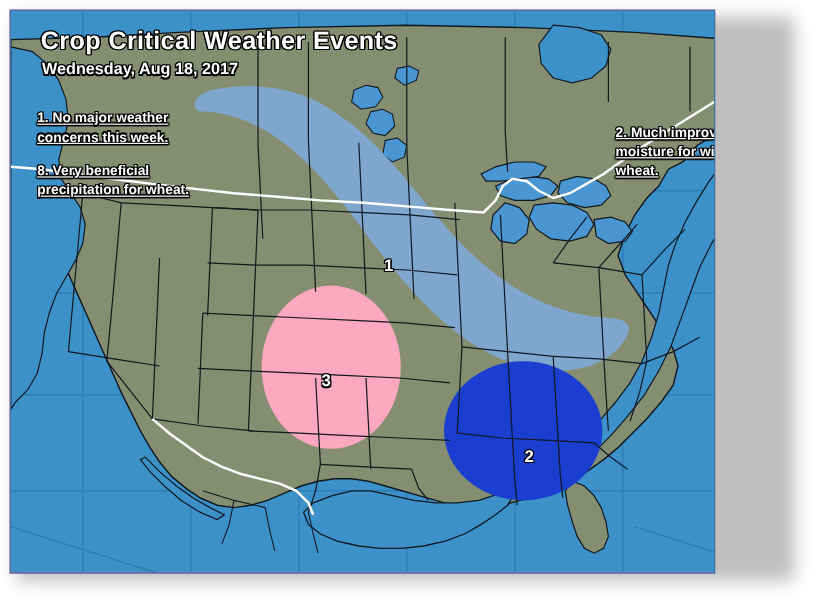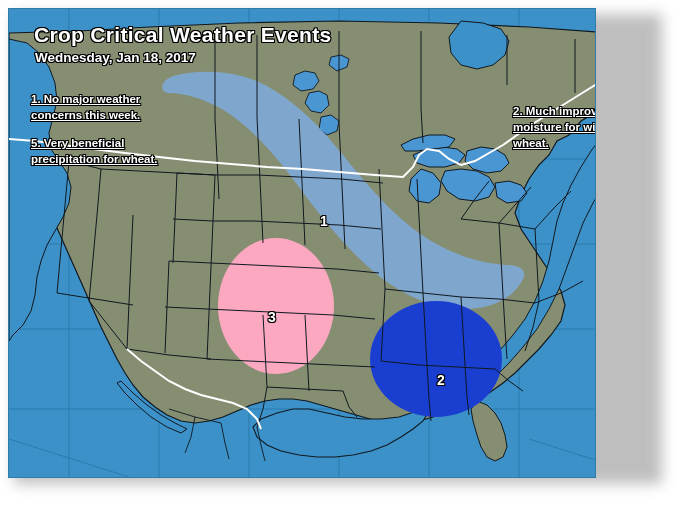--- a/index.html
+++ b/index.html
@@ -233,26 +233,26 @@
                  L554,96 L570,86 L586,76 L602,66 L618,56 L634,46 L646,38"></path>
 
         <path fill="none" stroke="#ffffff" stroke-width="2" d="M118,340 L132,352 L146,362 L160,372 L176,380 L192,386
                  L208,390 L224,394 L238,400 L248,410 L252,420"></path>
 
       </g>
     </svg>
 
     <div class="ovl" id="title">Crop Critical Weather Events</div>
 
-    <div class="ovl" id="subtitle">Wednesday, Jan 18, 2017</div>
+    <div class="ovl" id="subtitle">Wednesday, Aug 18, 2017</div>
 
     <div class="ovl note" id="note-1">1. No major weather
 concerns this week.</div>
 
-    <div class="ovl note" id="note-3">5. Very beneficial
+    <div class="ovl note" id="note-3">8. Very beneficial
 precipitation for wheat.</div>
 
     <div class="ovl note" id="note-2">2. Much improved soil
 moisture for winter
 wheat.</div>
 
     <div class="marker" id="marker-1">1</div>
 
     <div class="marker" id="marker-2">2</div>
 

